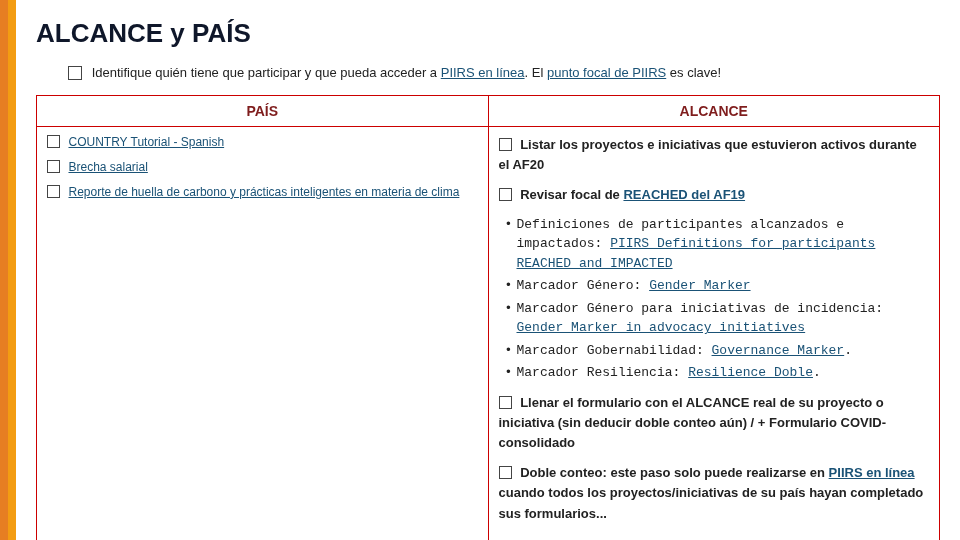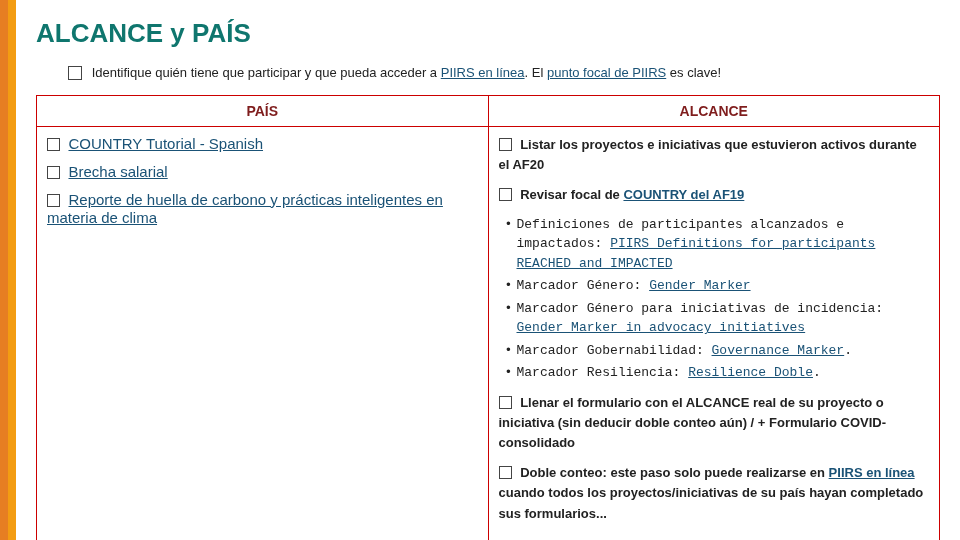--- a/index.html
+++ b/index.html
@@ -12,21 +12,21 @@
       min-height: 540px;
       overflow: hidden;
     }
     .page {
       padding: 18px 20px 10px 20px;
     }
     h1 {
       font-size: 26px;
       font-weight: bold;
       margin-bottom: 14px;
-      color: #0f766e;
+      color: #0f172a;
     }
     .info-block {
       margin-bottom: 6px;
       font-size: 13px;
       line-height: 1.5;
       padding-left: 32px;
     }
     .info-block .checkbox {
       display: inline-block;
       width: 14px;
@@ -64,21 +64,21 @@
     .left-col {
       width: 240px;
     }
     .left-item {
       margin-bottom: 10px;
       font-size: 12.5px;
     }
     .left-item a {
       color: #1a5276;
       text-decoration: underline;
-      font-size: 15px;
+      font-size: 12px;
     }
     .right-item {
       margin-bottom: 10px;
       font-size: 13px;
       line-height: 1.55;
     }
     .bullet-list {
       list-style: none;
       padding-left: 6px;
       margin-top: 4px;
@@ -163,21 +163,21 @@
         </td>
         <td>
 
           <div class="right-item">
             <span class="checkbox-sq"></span>
             <span class="bold">Listar los proyectos e iniciativas que estuvieron activos durante el AF20</span>
           </div>
 
           <div class="right-item">
             <span class="checkbox-sq"></span>
-            <span class="bold">Revisar focal de </span><a href="#" class="bold">COUNTRY del AF19</a>
+            <span class="bold">Revisar focal de </span><a href="#" class="bold">REACHED del AF19</a>
           </div>
 
           <div class="right-item">
             <ul class="bullet-list">
               <li>
                 <span>Definiciones de participantes alcanzados e impactados: </span><a href="#">PIIRS Definitions for participants REACHED and IMPACTED</a>
               </li>
               <li>
                 <span>Marcador Género: </span><a href="#">Gender Marker</a>
               </li>

